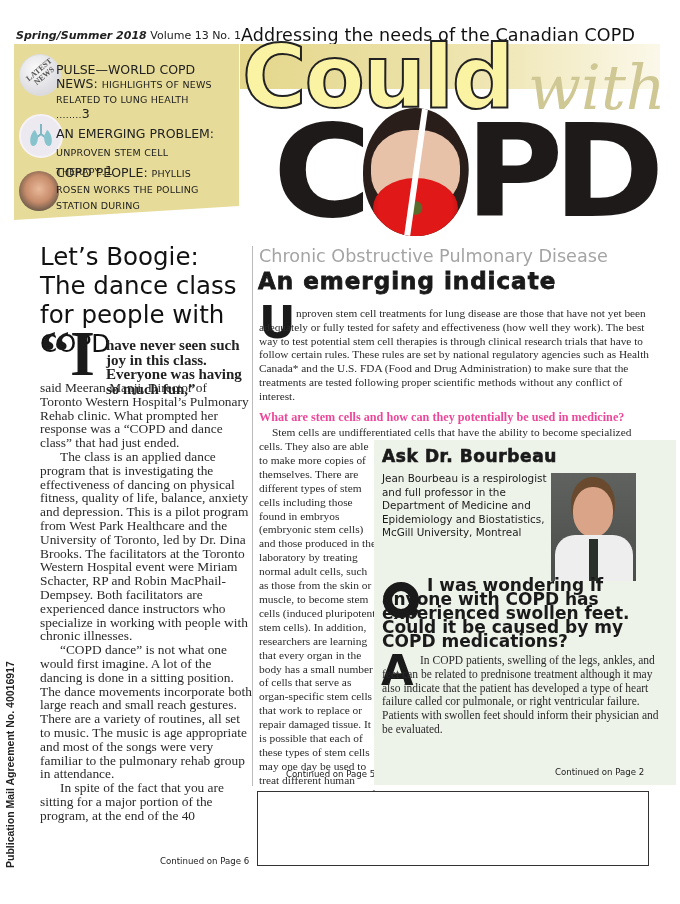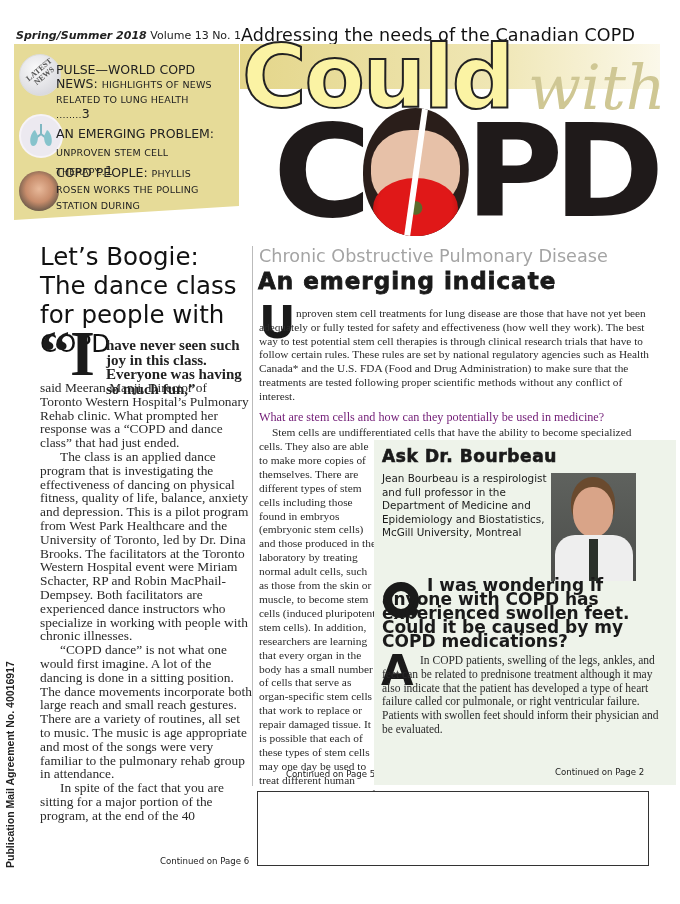--- a/index.html
+++ b/index.html
@@ -45,21 +45,21 @@
   #boogie-body p.ind { text-indent:20px; }
   #cont6 { left:160px; top:856px; font-family:"DejaVu Sans", sans-serif; font-size:8.6px; color:#222; }
   #mail { left:4px; top:868px; transform:rotate(-90deg); transform-origin:left top; font-family:"Liberation Sans", sans-serif; font-weight:bold; font-size:10.5px; white-space:nowrap; color:#222; }
 
   
   #copd-full { left:259px; top:246px; font-family:"DejaVu Sans", sans-serif; font-size:17.6px; color:#a4a4a4; white-space:nowrap; }
   #emerging { left:258px; top:268px; font-family:"DejaVu Sans", sans-serif; font-weight:bold; font-size:23px; letter-spacing:1px; color:#1a1a1a; -webkit-text-stroke:0.8px #1a1a1a; white-space:nowrap; }
   #drop-u { left:259px; top:300px; font-family:"DejaVu Sans", sans-serif; font-weight:bold; font-size:45px; line-height:46px; color:#1a1a1a; }
   #emerging-body { left:259px; top:307px; width:402px; font-family:"Liberation Serif", serif; font-size:11.3px; line-height:13.8px; color:#2a2a2a; }
   #emerging-body .first { text-indent:37px; margin:0; }
-  #q-heading { left:259px; top:410px; font-family:"Liberation Serif", serif; font-weight:normal; font-size:12.2px; color:#701a75; white-space:nowrap; }
+  #q-heading { left:259px; top:410px; font-family:"Liberation Serif", serif; font-weight:bold; font-size:12.2px; color:#ec4899; white-space:nowrap; }
   #stem-body { left:259px; top:426px; width:120px; font-family:"Liberation Serif", serif; font-size:11.4px; line-height:13.9px; color:#2a2a2a; }
   #stem-top { left:259px; top:426px; width:402px; font-family:"Liberation Serif", serif; font-size:11.4px; color:#2a2a2a; white-space:nowrap;margin-left:13px; }
   #cont5 { left:286px; top:769px; font-family:"DejaVu Sans", sans-serif; font-size:8.6px; color:#222; }
 
   
   #ask { left:374px; top:440px; width:302px; height:345px; background:#eef3ea; }
   #ask-title { left:382px; top:446px; font-family:"DejaVu Sans", sans-serif; font-weight:bold; font-size:17px; letter-spacing:0.6px; color:#1a1a1a; -webkit-text-stroke:0.6px #1a1a1a; white-space:nowrap; }
   #ask-bio { left:382px; top:472px; width:175px; font-family:"DejaVu Sans", sans-serif; font-size:10.4px; line-height:13.5px; color:#1a1a1a; }
   #doc-photo { left:551px; top:473px; width:85px; height:108px; background:linear-gradient(180deg,#5f625e 0%,#4b4d4a 100%); overflow:hidden; }
   #doc-photo .head { position:absolute; left:22px; top:14px; width:40px; height:50px; border-radius:48%; background:#d9a488; box-shadow:0 -8px 0 2px #6a4a2e; }

